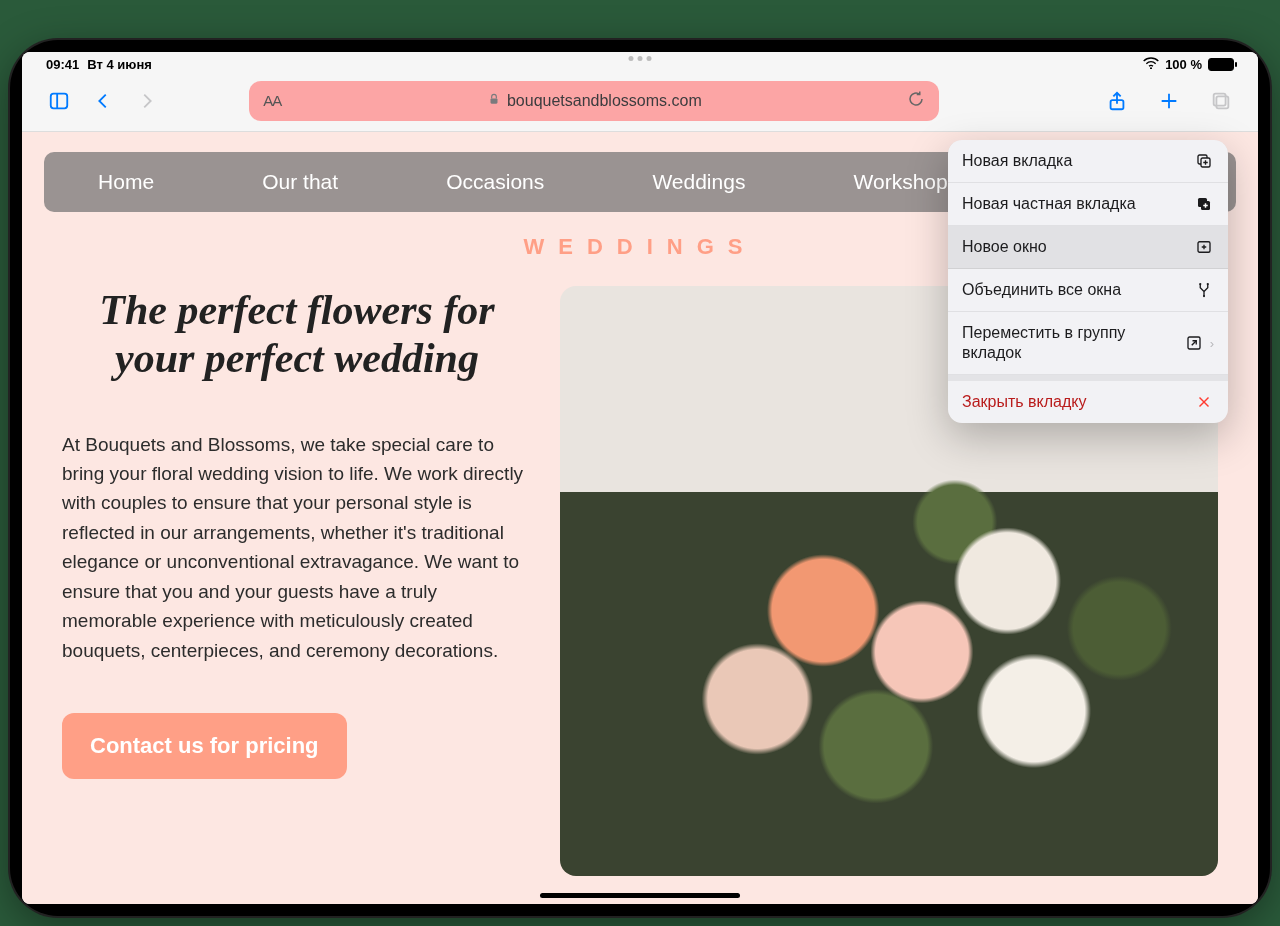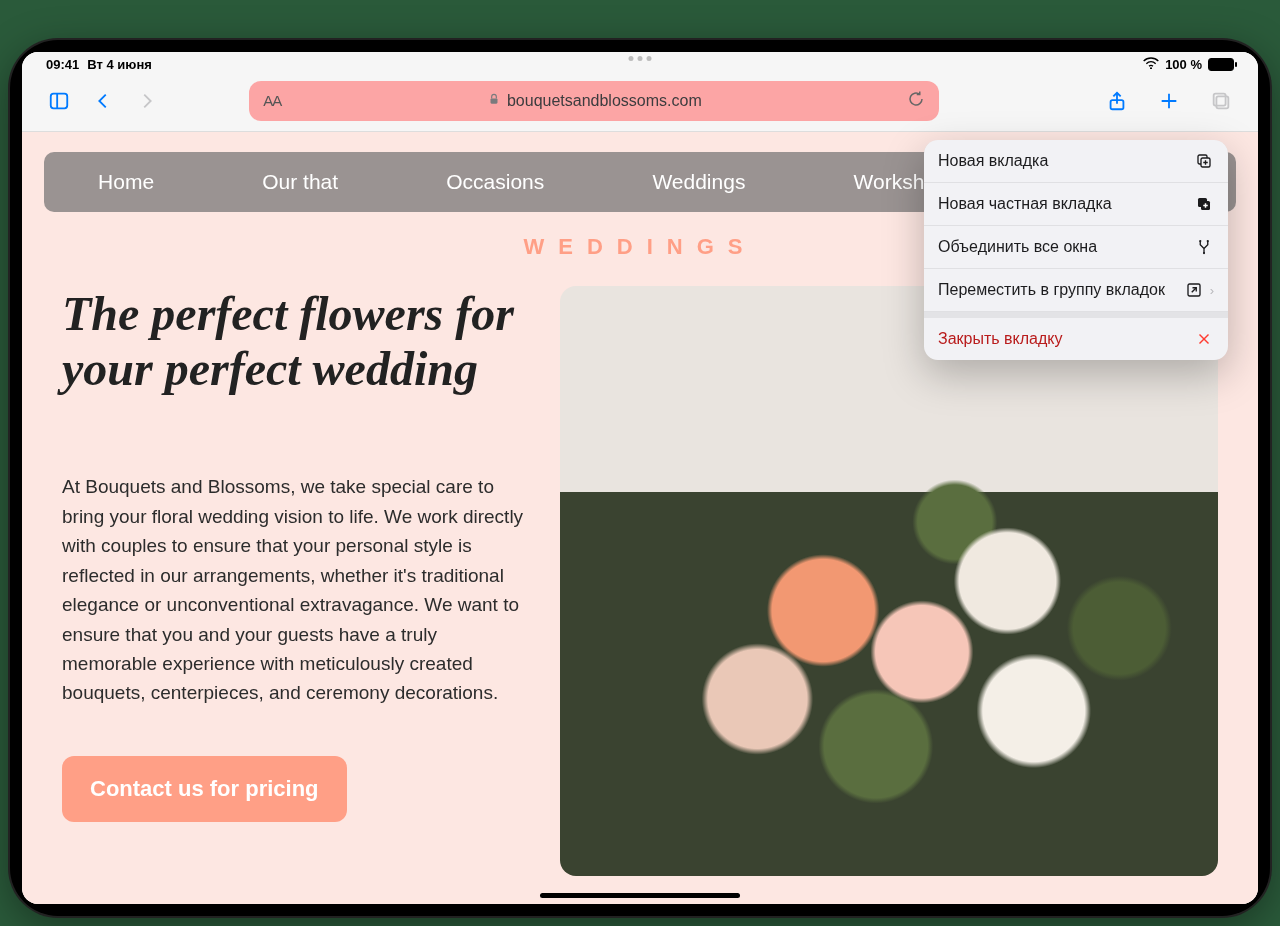--- a/index.html
+++ b/index.html
@@ -14,21 +14,21 @@
     position: absolute; left: 10px; top: 40px;
     width: 1260px; height: 876px;
     background: #000;
     border-radius: 48px;
     padding: 12px;
     box-shadow: 0 0 0 2px #222, 0 10px 40px rgba(0,0,0,.4);
   }
   .screen {
     width: 100%; height: 100%;
     background: #fff;
-    border-radius: 16px;
+    border-radius: 8px;
     overflow: hidden;
     position: relative;
   }
   
   .status-bar {
     height: 24px;
     display: flex; align-items: center; justify-content: space-between;
     padding: 0 24px; font-size: 13px; font-weight: 600;
     background: #f6f6f6;
   }
@@ -82,22 +82,23 @@
   }
   .content {
     display:flex; padding:26px 40px 0 40px; gap:28px;
   }
   .col {
     flex:0 0 470px;
   }
   .headline {
     font-family: Georgia, "Times New Roman", serif;
     font-style: italic; font-weight:600;
-    font-size:48px; line-height:1.15; color:#222;
-    margin-bottom:76px;
+    font-size:42px; line-height:1.15; color:#222;
+    margin-bottom:47px;
+    text-align:center;
   }
   .body {
     font-size:19px; line-height:1.55; color:#2c2c2c;
     margin-bottom:48px;
   }
   .cta {
     display:inline-block; background:#ff9f86; color:#fff;
     font-size:22px; font-weight:700; padding:20px 28px;
     border-radius:12px;
   }
@@ -115,21 +116,21 @@
       linear-gradient(180deg, #e9e4df 0 35%, #3a4330 35% 100%);
   }
   .home-ind {
     position:absolute; bottom:6px; left:50%; transform:translateX(-50%);
     width:200px; height:5px; background:#000; border-radius:4px;
   }
 
   
   .menu {
     position:absolute; top:88px; right:30px;
-    width:304px; background:#f2f2f5;
+    width:280px; background:#f2f2f5;
     border-radius:14px; box-shadow:0 14px 40px rgba(0,0,0,.25);
     overflow:hidden; font-size:16px;
     backdrop-filter: blur(10px);
   }
   .mi {
     display:flex; align-items:center; justify-content:space-between;
     padding:11px 14px; color:#1c1c1e;
     border-bottom:1px solid rgba(0,0,0,.07);
   }
   .mi:last-child { border-bottom:none; }
@@ -269,20 +270,30 @@
         <span class="lbl">Новая частная вкладка</span>
         <span class="ic fill">
           <svg viewBox="0 0 24 24">
               <rect x="4" y="4" width="12" height="12" rx="2"></rect>
               <rect x="8" y="8" width="12" height="12" rx="2"></rect>
               <line x1="14" y1="11" x2="14" y2="17" stroke="#fff" stroke-width="2"></line>
               <line x1="11" y1="14" x2="17" y2="14" stroke="#fff" stroke-width="2"></line>
             </svg>
         </span>
       </div>
+      <div class="mi sel">
+        <span class="lbl">Новое окно</span>
+        <span class="ic">
+          <svg viewBox="0 0 24 24">
+              <rect x="4" y="5" width="16" height="14" rx="2"></rect>
+              <line x1="12" y1="9" x2="12" y2="15"></line>
+              <line x1="9" y1="12" x2="15" y2="12"></line>
+            </svg>
+        </span>
+      </div>
       <div class="mi">
         <span class="lbl">Объединить все окна</span>
         <span class="ic">
           <svg viewBox="0 0 24 24">
               <path d="M7 4v5l5 5v6"></path>
               <path d="M17 4v5l-5 5"></path>
               <circle cx="7" cy="4" r="1.5" fill="currentColor" stroke="none"></circle>
               <circle cx="17" cy="4" r="1.5" fill="currentColor" stroke="none"></circle>
               <circle cx="12" cy="20" r="1.5" fill="currentColor" stroke="none"></circle>
             </svg>

